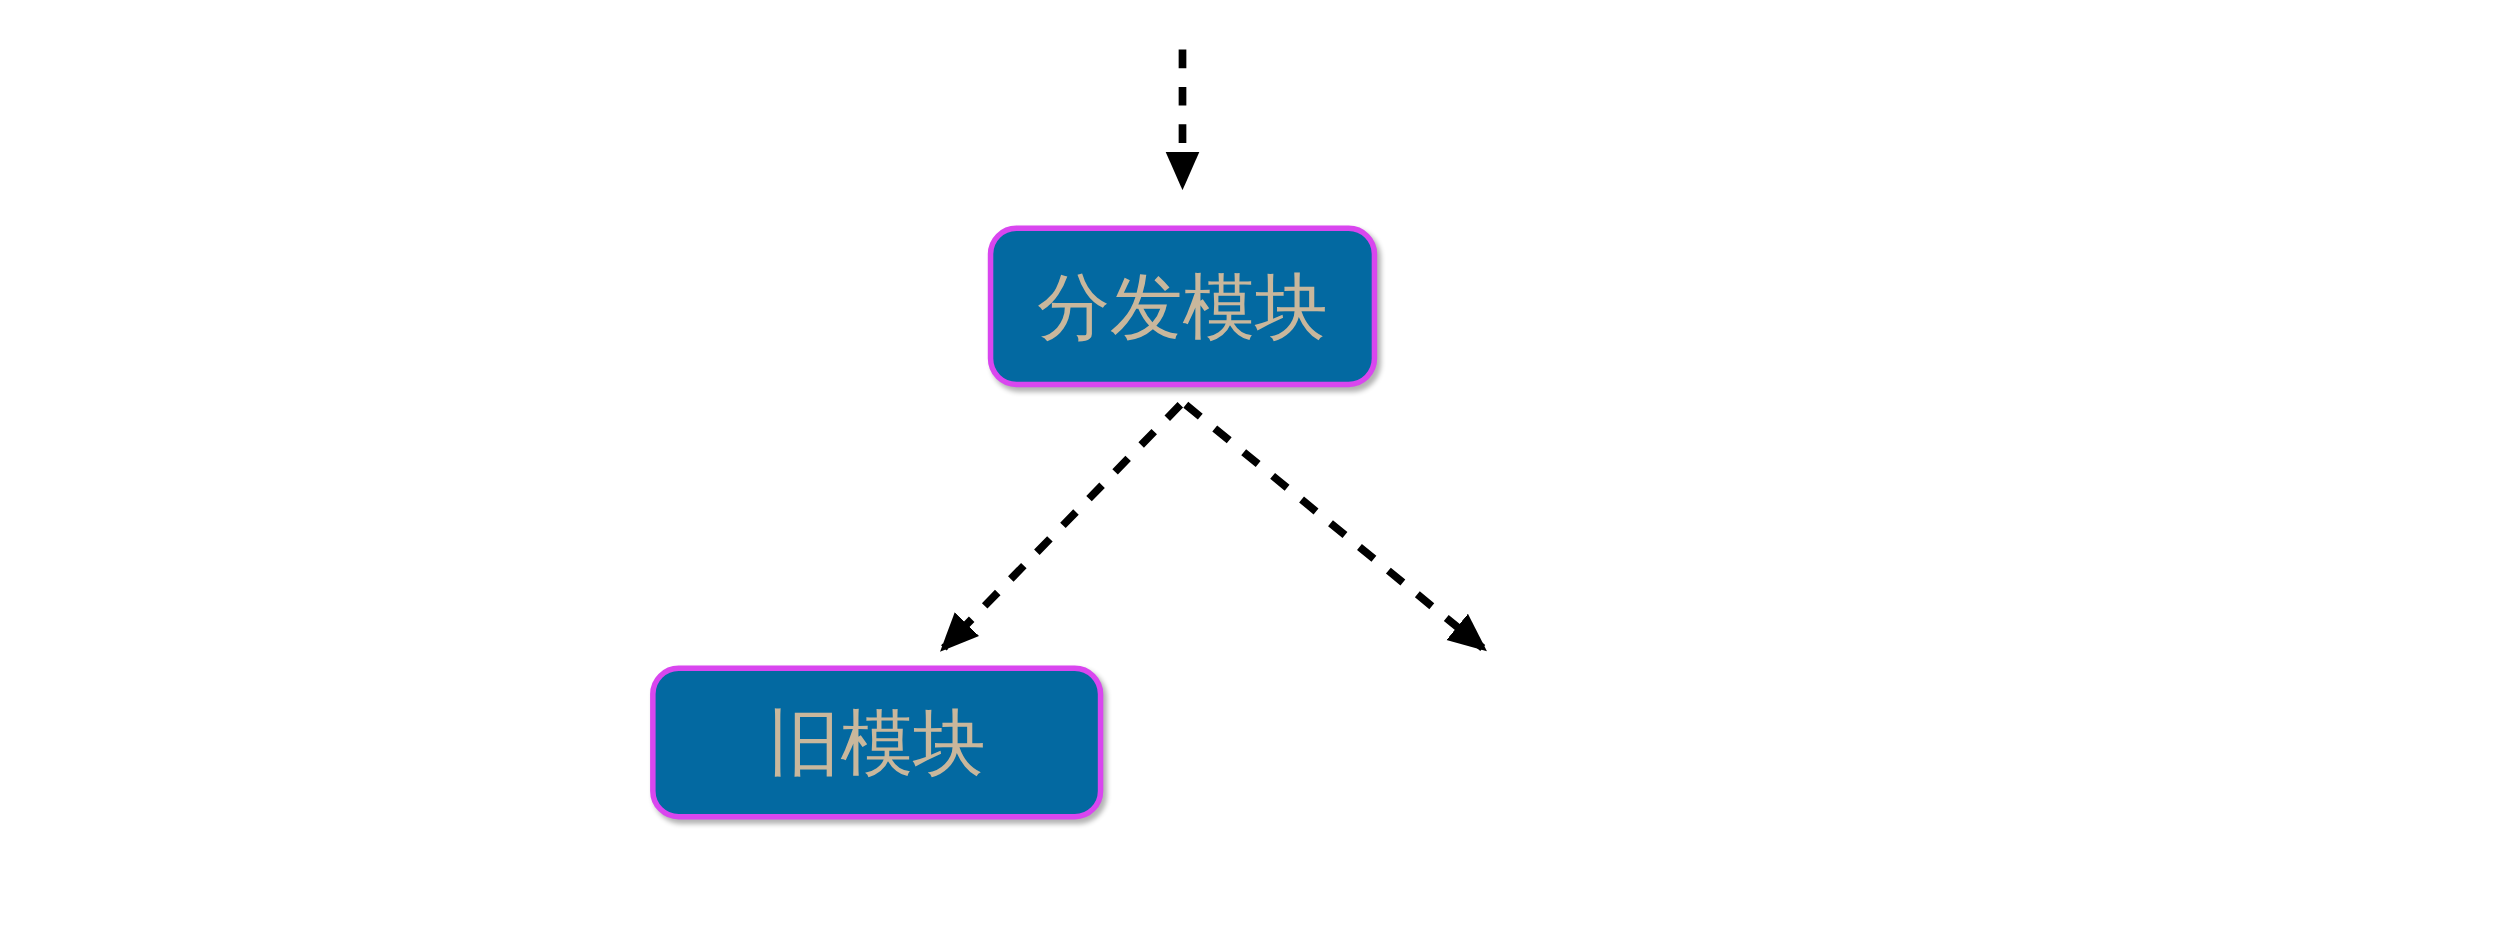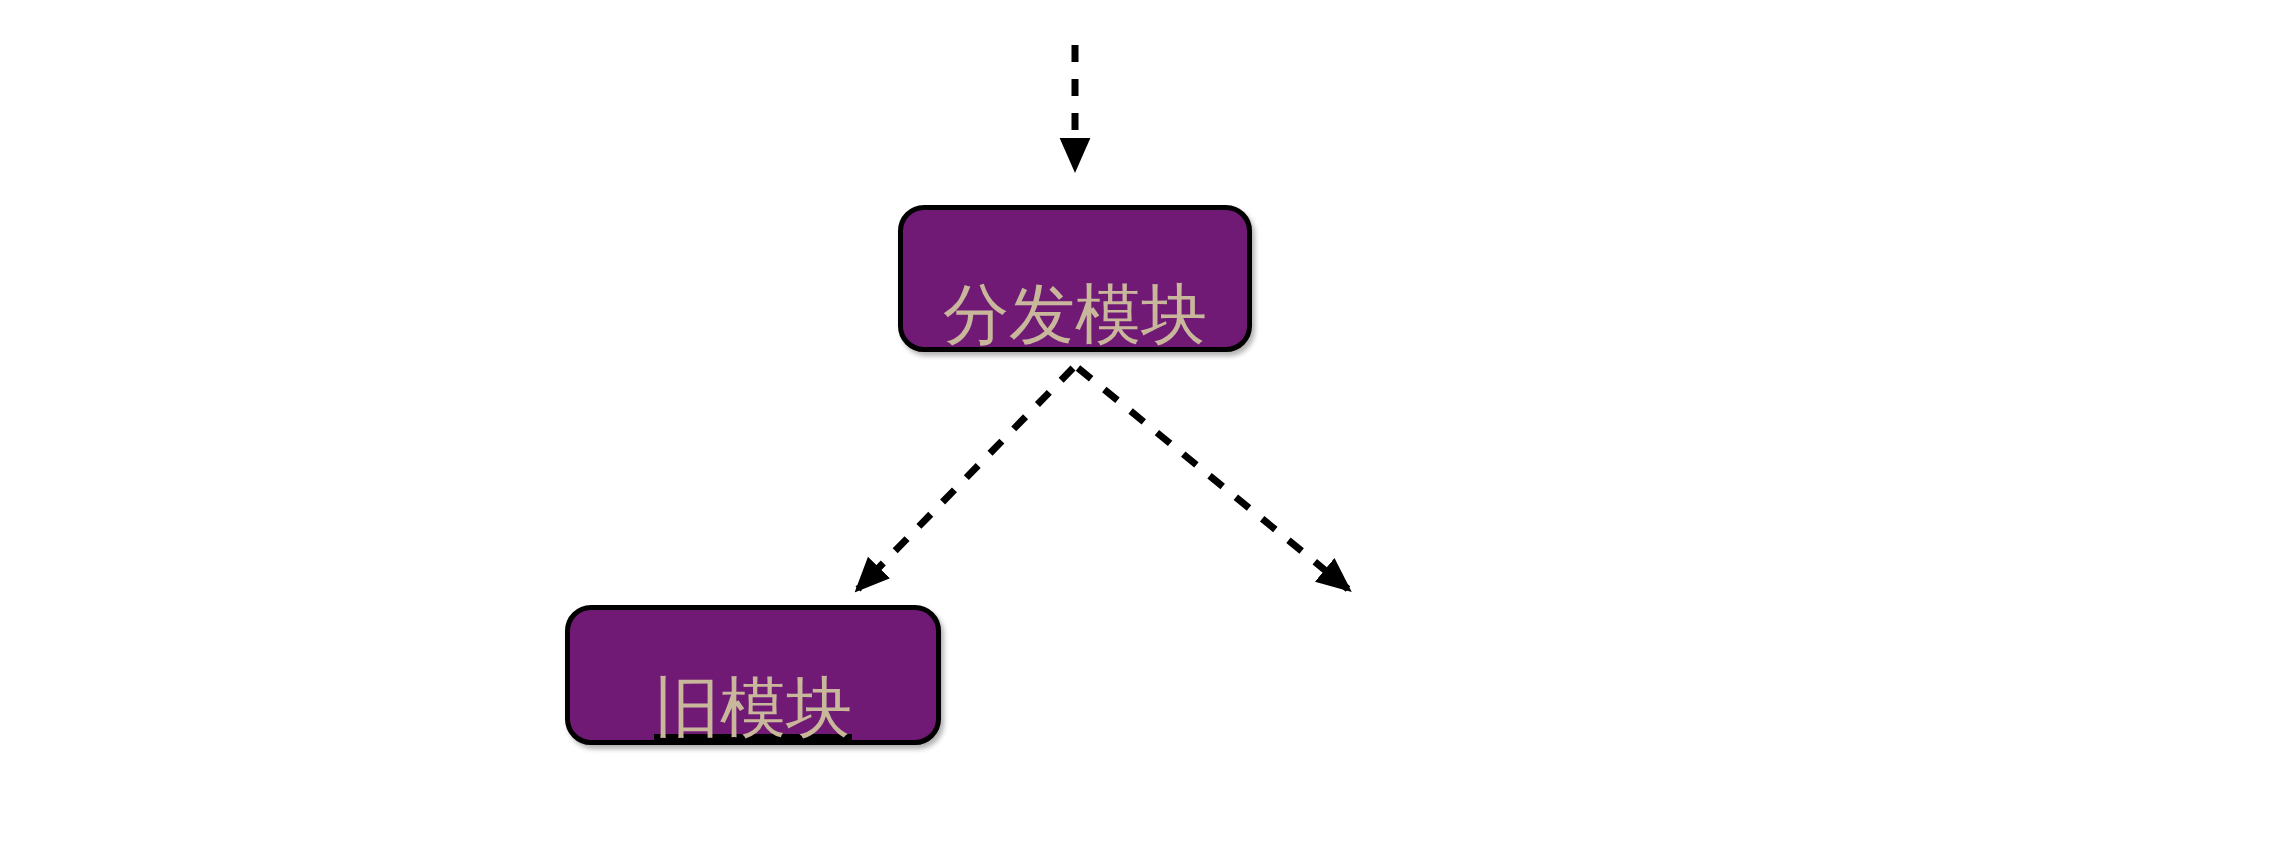--- a/index.html
+++ b/index.html
@@ -23,24 +23,24 @@
     left: 0;
     top: 0;
     width: 2284px;
     height: 845px;
     pointer-events: none;
   }
   .node {
     position: absolute;
     box-sizing: border-box;
     display: flex;
-    align-items: flex-end;
+    align-items: center;
     justify-content: center;
-    background: #701a75;
-    border: 5px solid #000000;
+    background: #0369a1;
+    border: 5px solid #d946ef;
     border-radius: 26px;
     box-shadow: 3px 4px 5px rgba(0, 0, 0, 0.30);
     z-index: 2;
   }
   .node-label {
     color: #c9b79c;
     font-family: "Liberation Sans", "DejaVu Sans", sans-serif;
     font-size: 66px;
     line-height: 1;
     letter-spacing: 0px;
@@ -48,25 +48,24 @@
     font-weight: 400;
     user-select: none;
   }
   #node-dispatch {
     left: 898px;
     top: 205px;
     width: 354px;
     height: 147px;
   }
   #node-old {
-    left: 565px;
+    left: 591px;
     top: 605px;
-    width: 376px;
+    width: 412px;
     height: 140px;
-    text-decoration: underline;
   }
   #node-new {
     left: 1291px;
     top: 605px;
     width: 354px;
     height: 140px;
   }
 </style>
 </head>
 <body>

